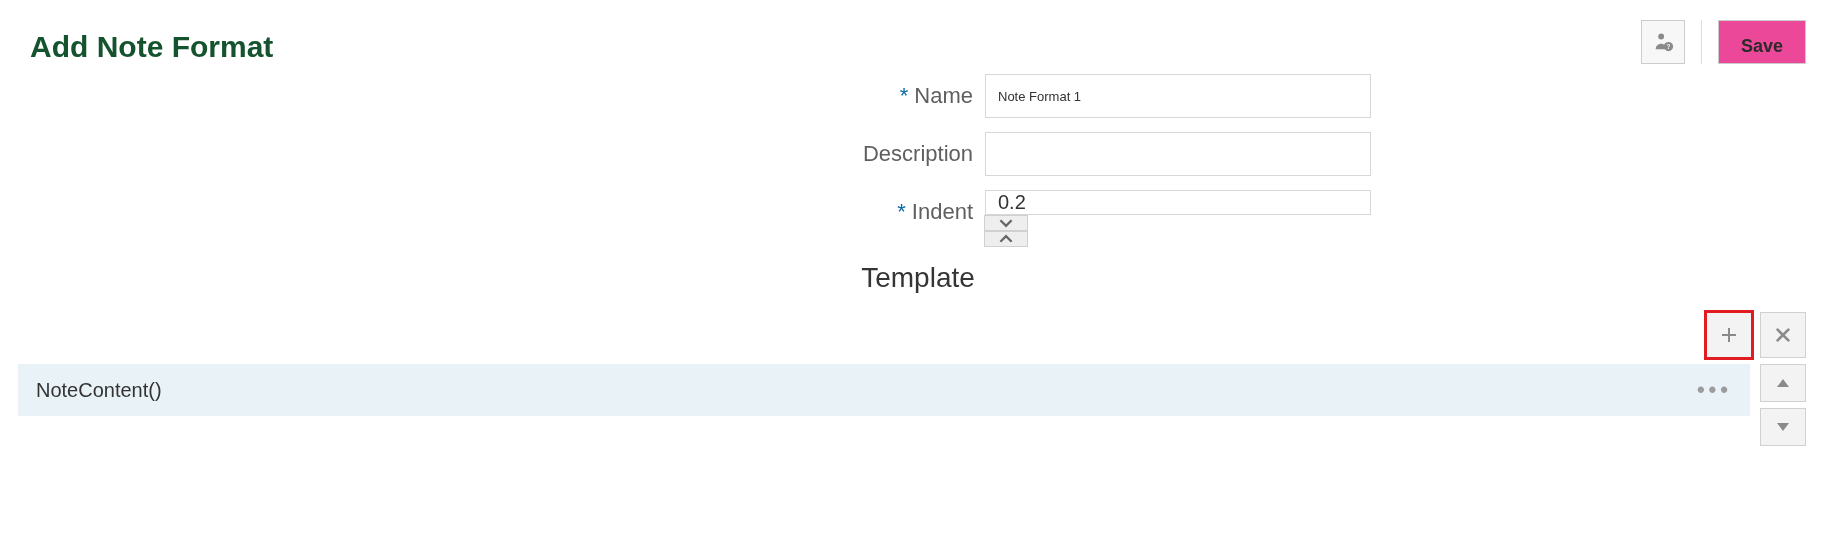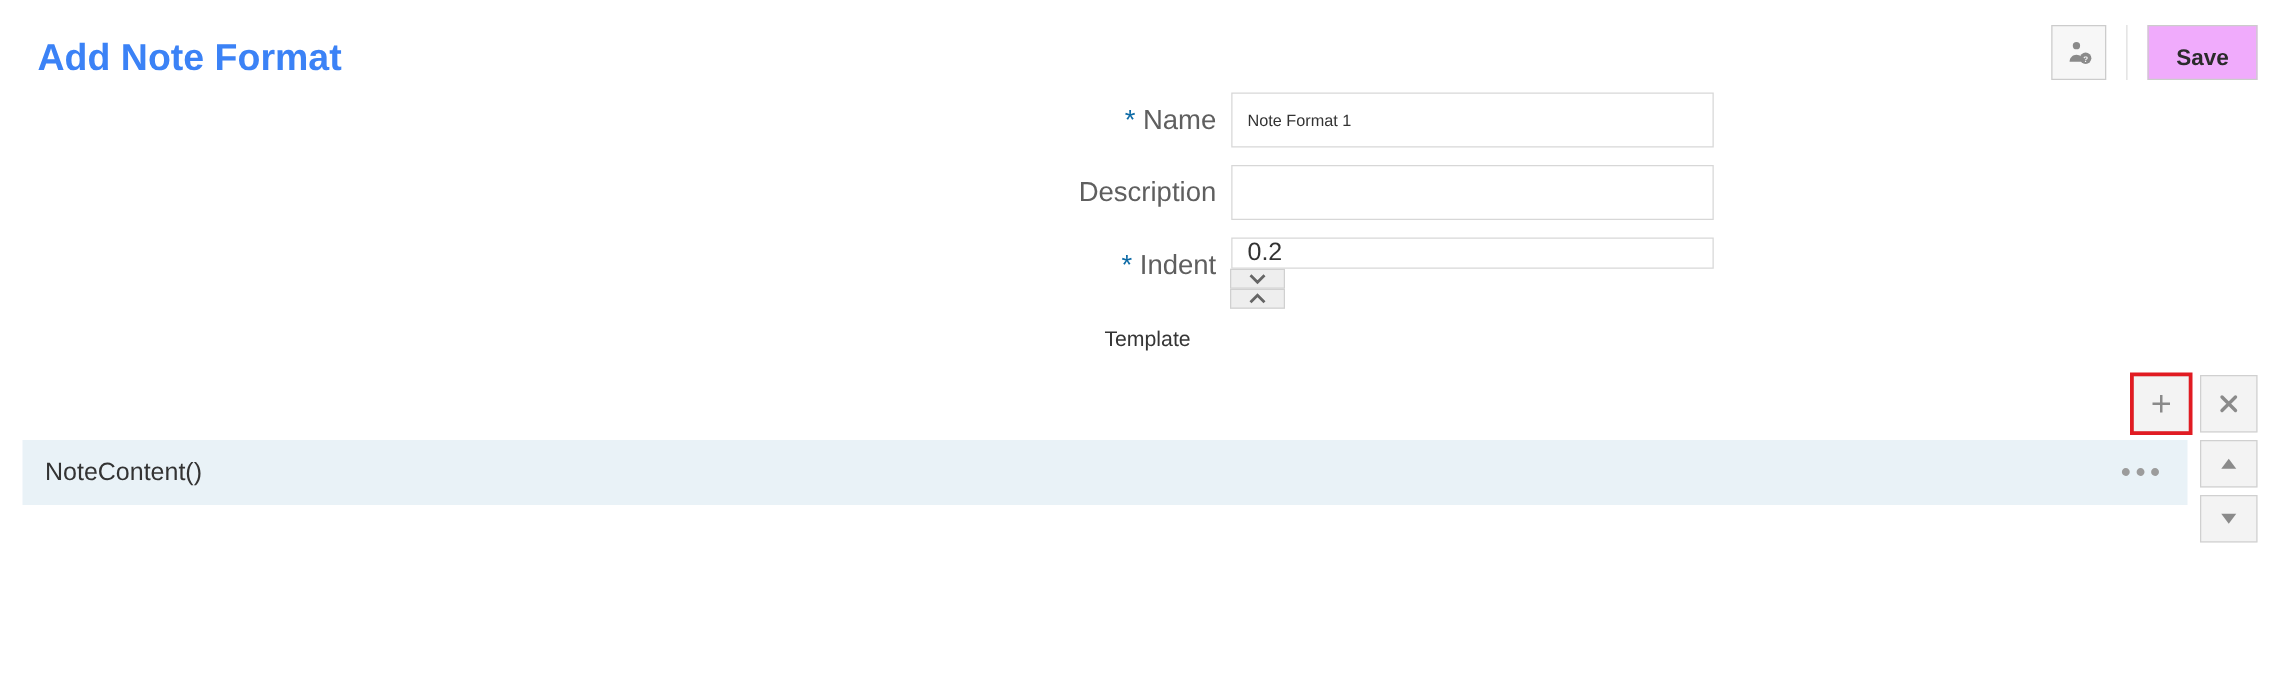--- a/index.html
+++ b/index.html
@@ -13,21 +13,21 @@
   }
   .topbar {
     display: flex;
     align-items: flex-start;
     justify-content: space-between;
     padding: 20px 30px 0 30px;
   }
   .page-title {
     font-size: 30px;
     font-weight: bold;
-    color: #3b82f6;
+    color: #14532d;
     margin: 10px 0 0 0;
   }
   .actions {
     display: flex;
     align-items: center;
     gap: 10px;
   }
   .icon-btn {
     width: 44px;
     height: 44px;
@@ -41,21 +41,21 @@
   }
   .vsep {
     width: 1px;
     height: 44px;
     background: #ddd;
     margin: 0 6px;
   }
   .btn {
     height: 44px;
     border: 1px solid #ccc;
-    background: #f0abfc;
+    background: #ec4899;
     padding: 15px 22px;
     font-size: 18px;
     font-weight: bold;
     color: #2b2b2b;
     cursor: pointer;
   }
   .form-area {
     margin-top: 10px;
     width: 100%;
     display: flex;
@@ -113,21 +113,21 @@
     border: 1px solid #d0d0d0;
     background: #eee;
     display: flex;
     align-items: center;
     justify-content: center;
     cursor: pointer;
     color: #666;
     margin-left: -1px;
   }
   .section-title {
-    font-size: 17px;
+    font-size: 28px;
     margin: 14px 0 18px 0;
     color: #353535;
   }
   .template-tools {
     display: flex;
     justify-content: flex-end;
     padding: 0 30px 6px 30px;
     gap: 8px;
   }
   .tool-btn {

